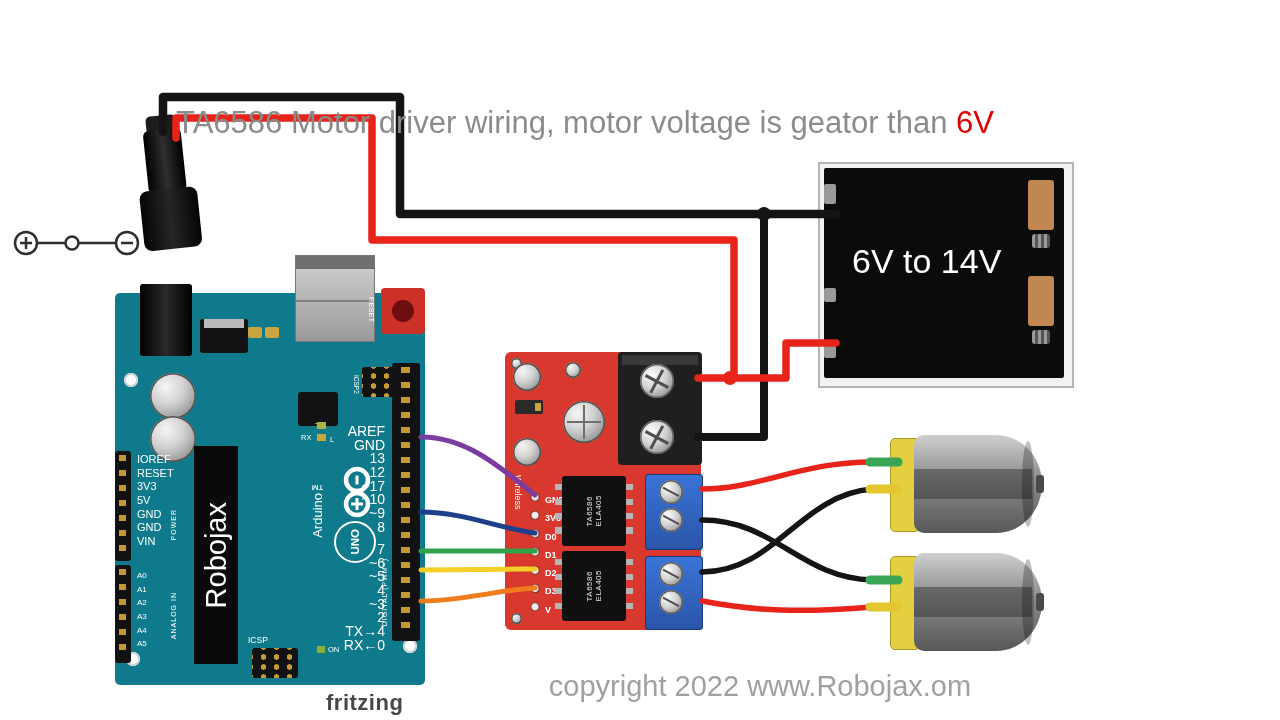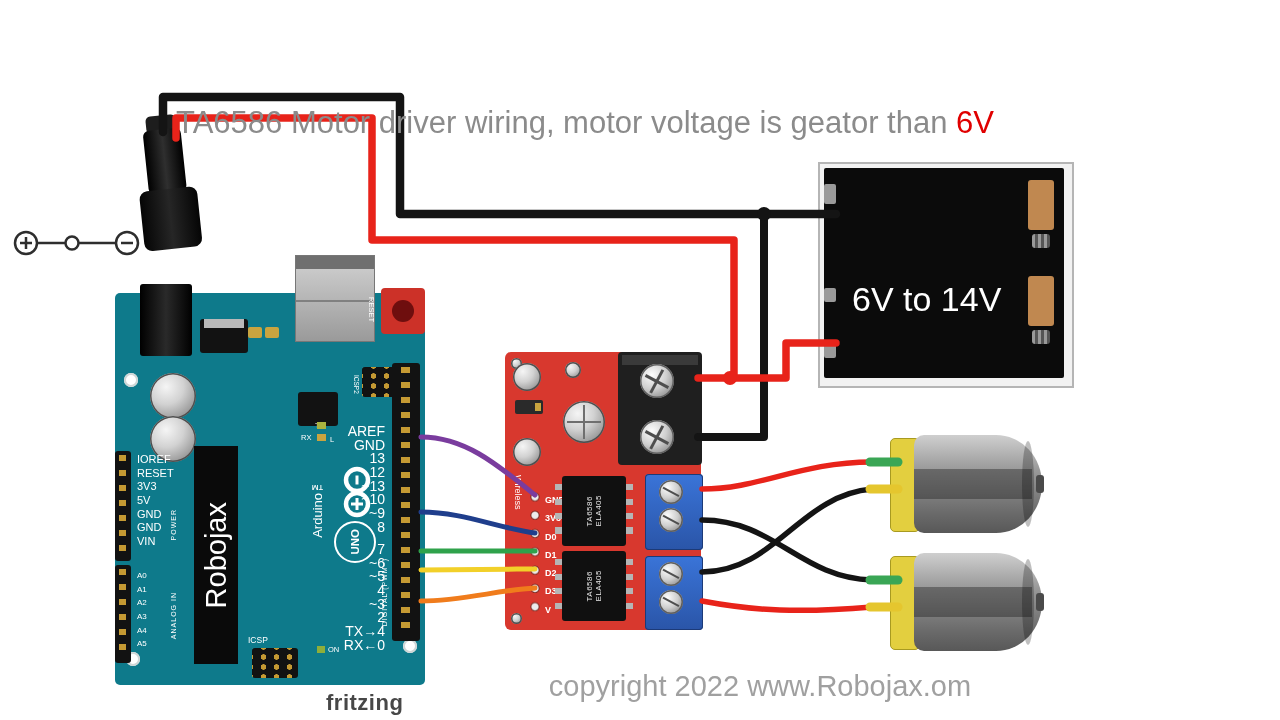--- a/index.html
+++ b/index.html
@@ -60,21 +60,21 @@
   .blueterm { position:absolute; left:140px; width:58px;
     background:linear-gradient(180deg,#3a74d8,#2a55a8); border-radius:4px;
     box-shadow:inset 0 0 0 1px #1c3a78; }
 
   
   .batt-outer { left:818px; top:162px; width:252px; height:222px;
     border:2px solid #b5b5b5; background:#f2f2f2; }
   .batt-inner { position:absolute; left:4px; top:4px; width:240px; height:210px;
     background:#0b0b0b; border-radius:2px; }
   .batt-label { position:absolute; left:28px; top:70px; width:180px; height:46px;
-    color:#ffffff; font-size:34px; line-height:46px;margin-top:38px; }
+    color:#ffffff; font-size:34px; line-height:46px; }
   .tan { position:absolute; background:#c08850; border-radius:3px; }
   .graytab { position:absolute; background:#9a9a9a; border-radius:2px; }
   .spring { position:absolute; height:14px; width:18px; border-radius:3px;
     background:repeating-linear-gradient(90deg,#999 0 3px,#555 3px 6px); }
 
   
   .motor { position:absolute; width:176px; height:100px; }
   .motor .front { position:absolute; left:22px; top:3px; width:28px; height:92px;
     background:#e3cf3f; border:1px solid #a89a20; border-radius:5px; }
   .motor .body { position:absolute; left:46px; top:0; width:128px; height:98px;
@@ -205,21 +205,21 @@
     </div>
 
     <div class="abs blackpart" style="left:277px; top:70px; width:28px; height:278px;">
       <div class="abs pads" style="left:9px; top:4px; width:9px; bottom:4px;"></div>
     </div>
     <div class="abs pinlist" style="left:227px; top:132px; width:46px;">
         <div>AREF</div>
         <div>GND</div>
         <div>13</div>
         <div>12</div>
-        <div>~13</div>
+        <div>~17</div>
         <div>~10</div>
         <div>~9</div>
         <div>8</div>
       </div>
     <div class="abs pinlist" style="left:227px; top:250px; width:46px;">
         <div>7</div>
         <div>~6</div>
         <div>~5</div>
         <div>4</div>
         <div>~3</div>

